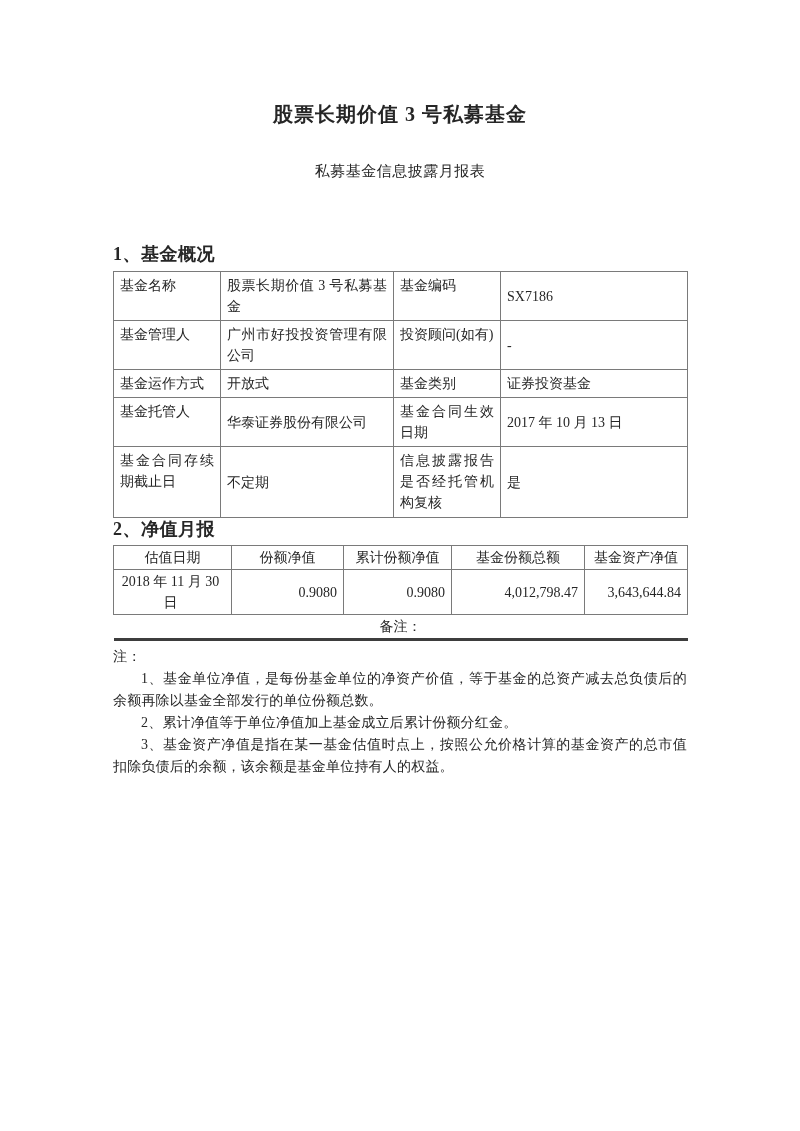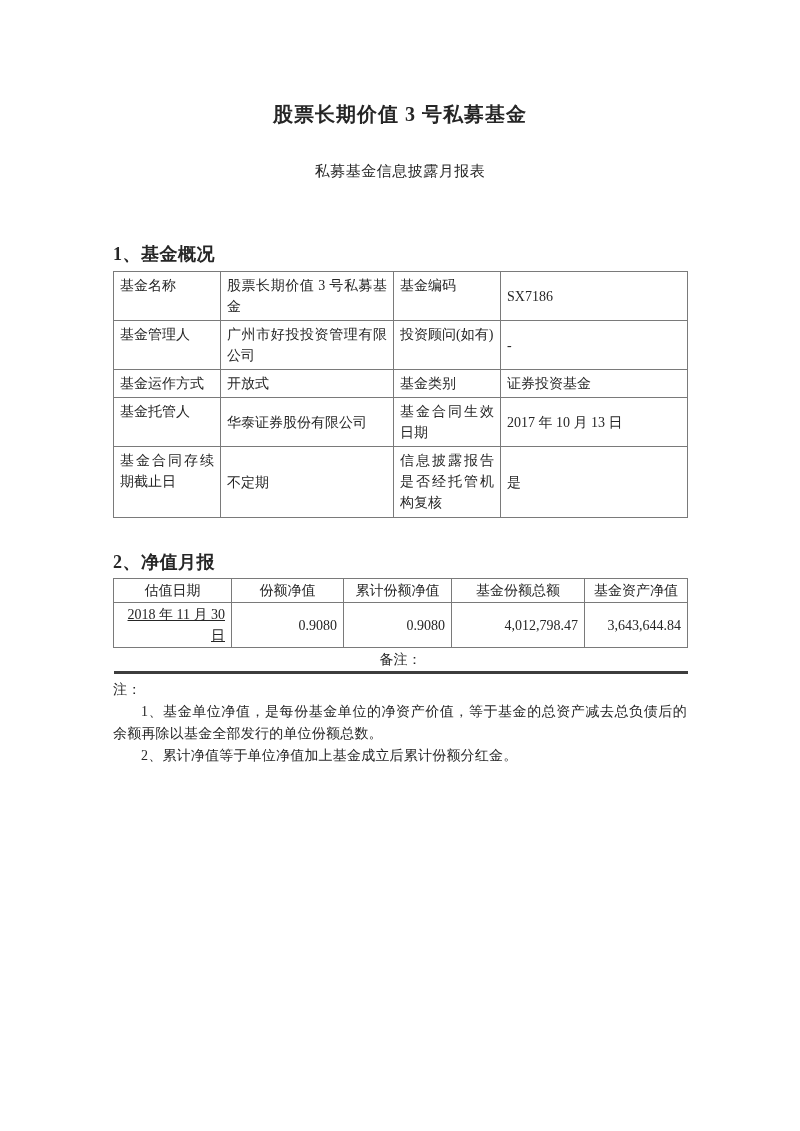--- a/index.html
+++ b/index.html
@@ -35,21 +35,21 @@
   }
 
   .section-heading {
     font-size: 18px;
     line-height: 22px;
     font-weight: 700;
     margin: 0;
     letter-spacing: 0.5px;
   }
   .heading-1 { margin-top: 64px; }
-  .heading-2 { margin-top: 33px; }
+  .heading-2 { }
 
   table {
     border-collapse: collapse;
     width: 100%;
     table-layout: fixed;
     font-size: 14px;
   }
 
   .overview-table { margin-top: 6px; }
   .overview-table td {
@@ -63,21 +63,21 @@
 
   .nav-table { margin-top: 5px; }
   .nav-table th, .nav-table td {
     border: 1px solid #7a7a7a;
     padding: 1px 6px;
     line-height: 21px;
     font-weight: normal;
   }
   .nav-table th { text-align: center; height: 24px; margin-top: 29px; }
   .nav-table td { height: 26px; vertical-align: middle; }
-  .nav-table td.cell-date { text-align: right; padding-left: 2px; text-decoration: underline; }
+  .nav-table td.cell-date { text-align: center; padding-left: 2px; }
   .nav-table td.cell-num { text-align: right; }
   .nav-table tr.remark-row td {
     border-left: none;
     border-right: none;
     border-bottom: 3px solid #3d3d3d;
     height: 24px;
     text-align: center;
     padding-left: 6px;
   }
 
@@ -172,16 +172,17 @@
         <tr class="remark-row">
           <td colspan="5">备注：</td>
         </tr>
       </tbody>
     </table>
 
     <div class="notes">
       <p class="notes-label">注：</p>
       <p>1、基金单位净值，是每份基金单位的净资产价值，等于基金的总资产减去总负债后的余额再除以基金全部发行的单位份额总数。</p>
       <p>2、累计净值等于单位净值加上基金成立后累计份额分红金。</p>
+      <p>3、基金资产净值是指在某一基金估值时点上，按照公允价格计算的基金资产的总市值扣除负债后的余额，该余额是基金单位持有人的权益。</p>
     </div>
 
   </div>
 </div>
 
 </body></html>

